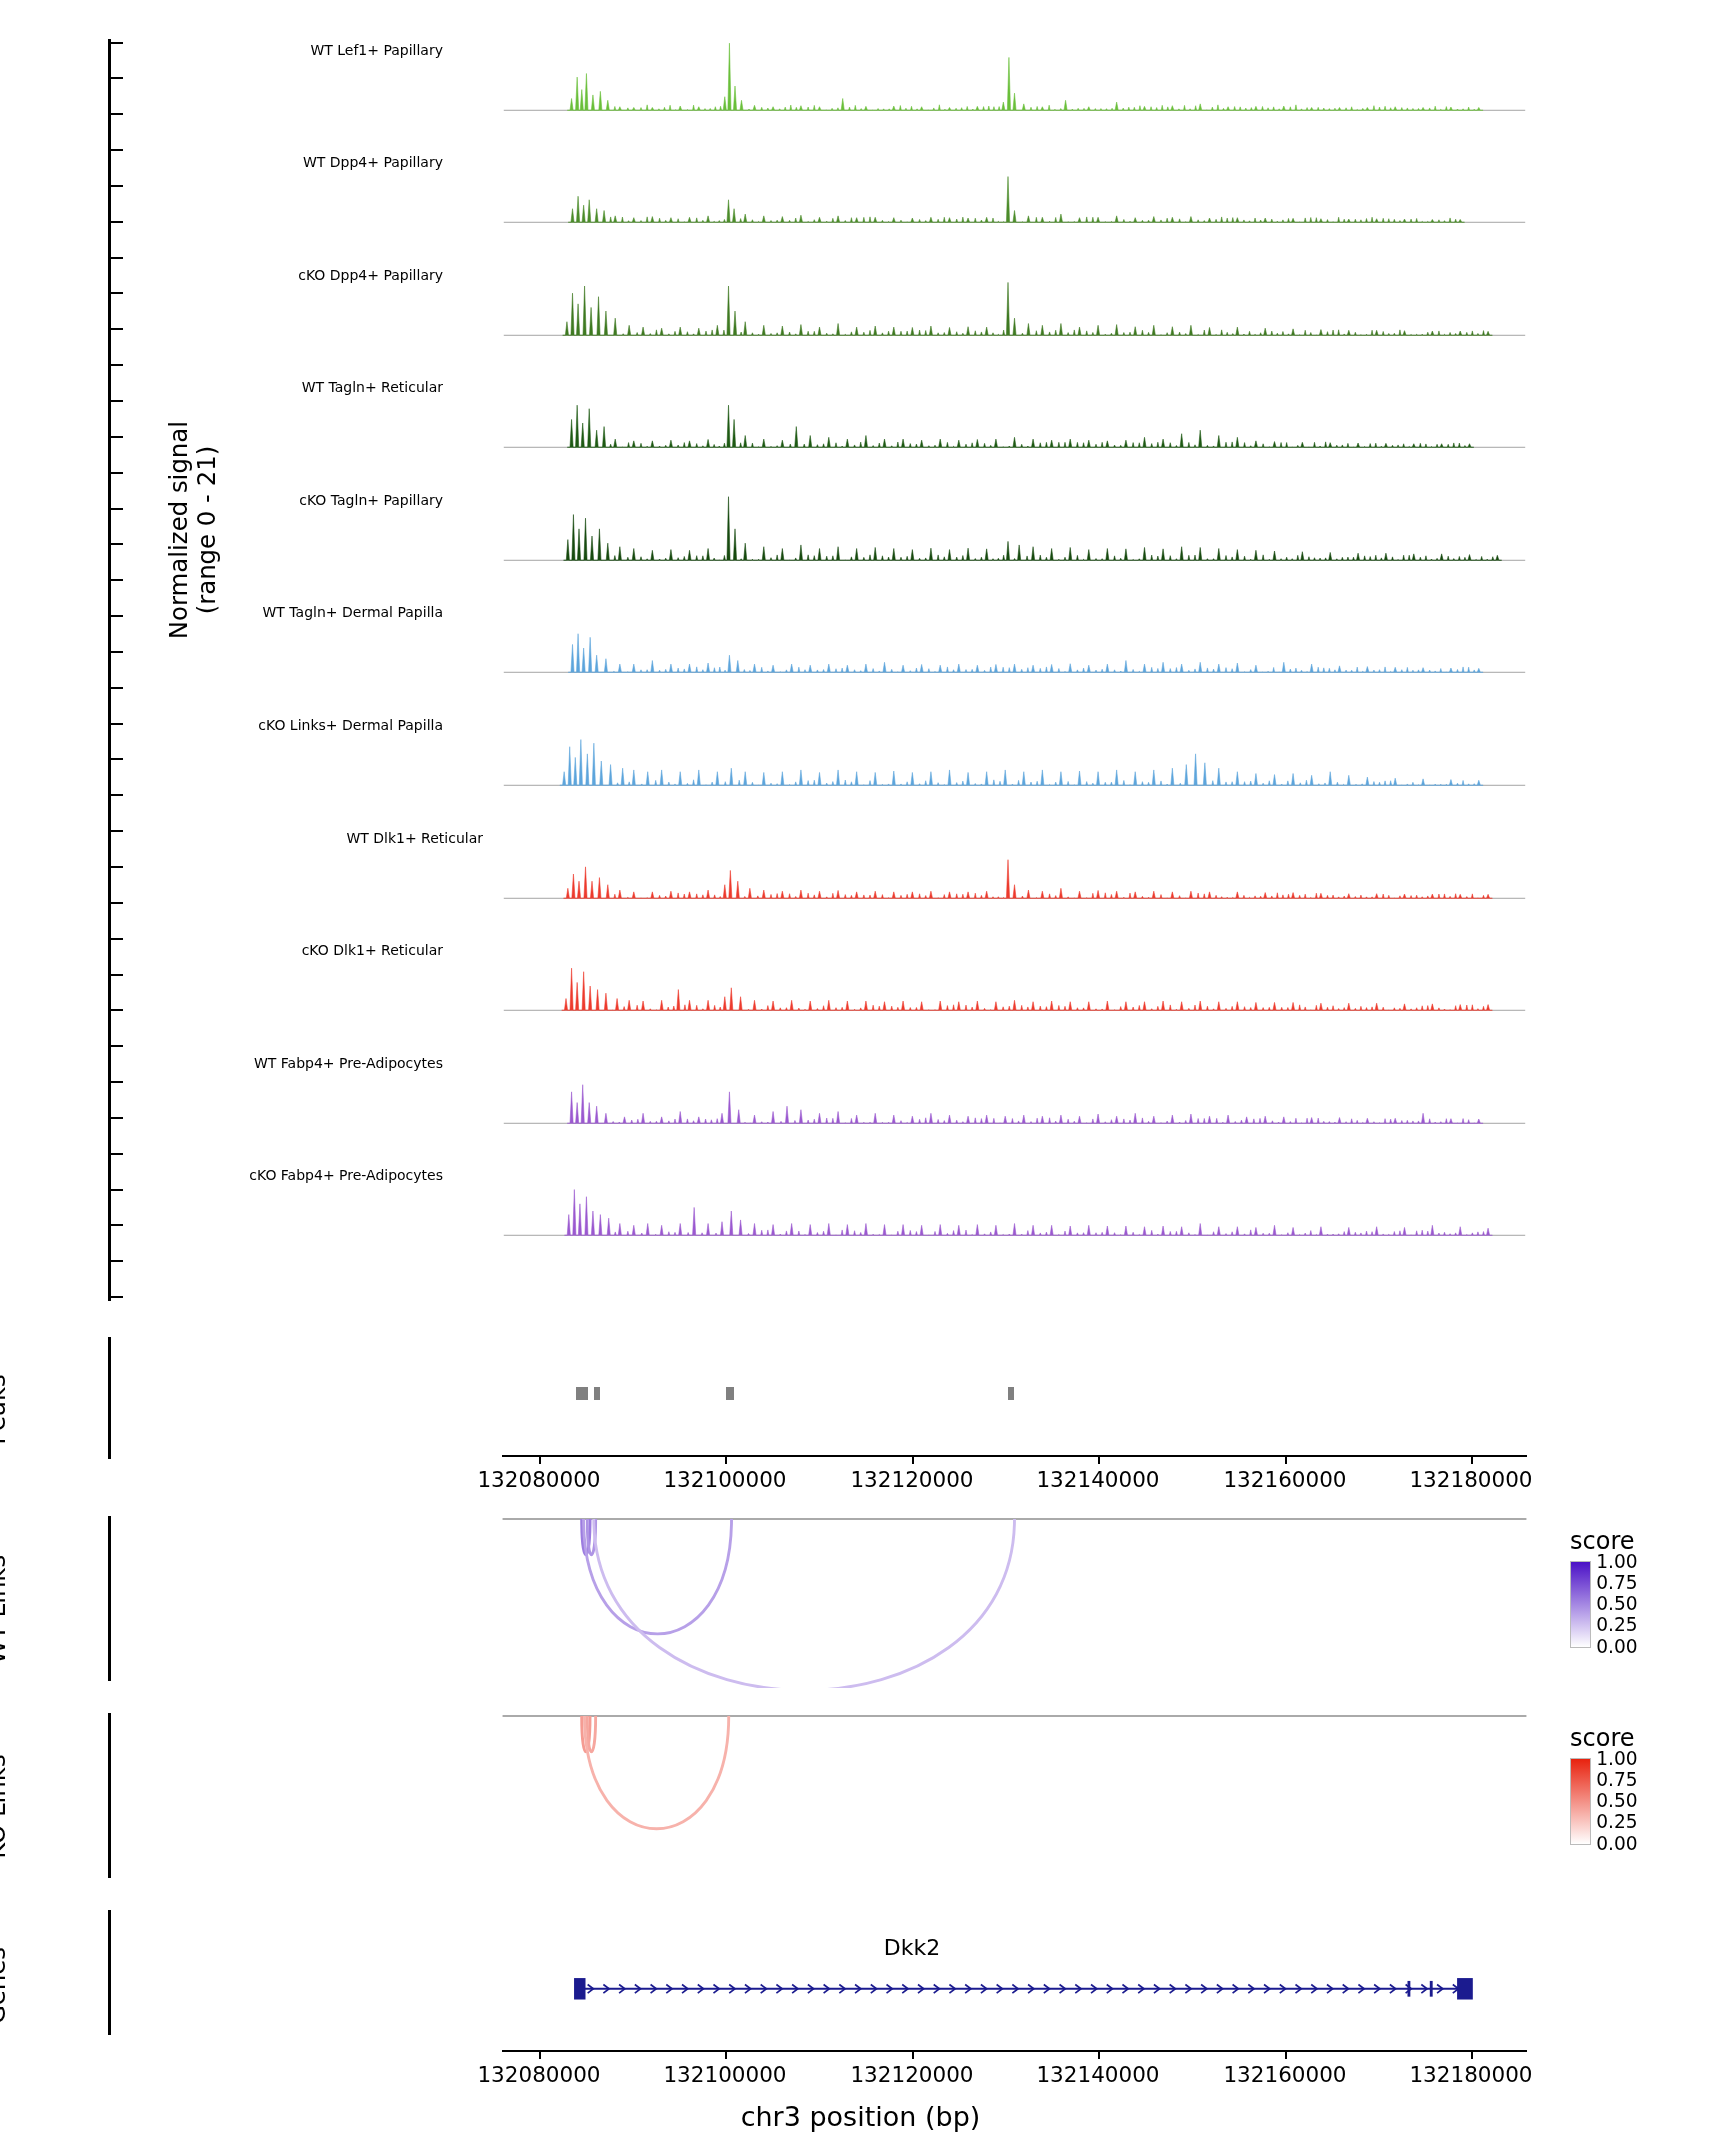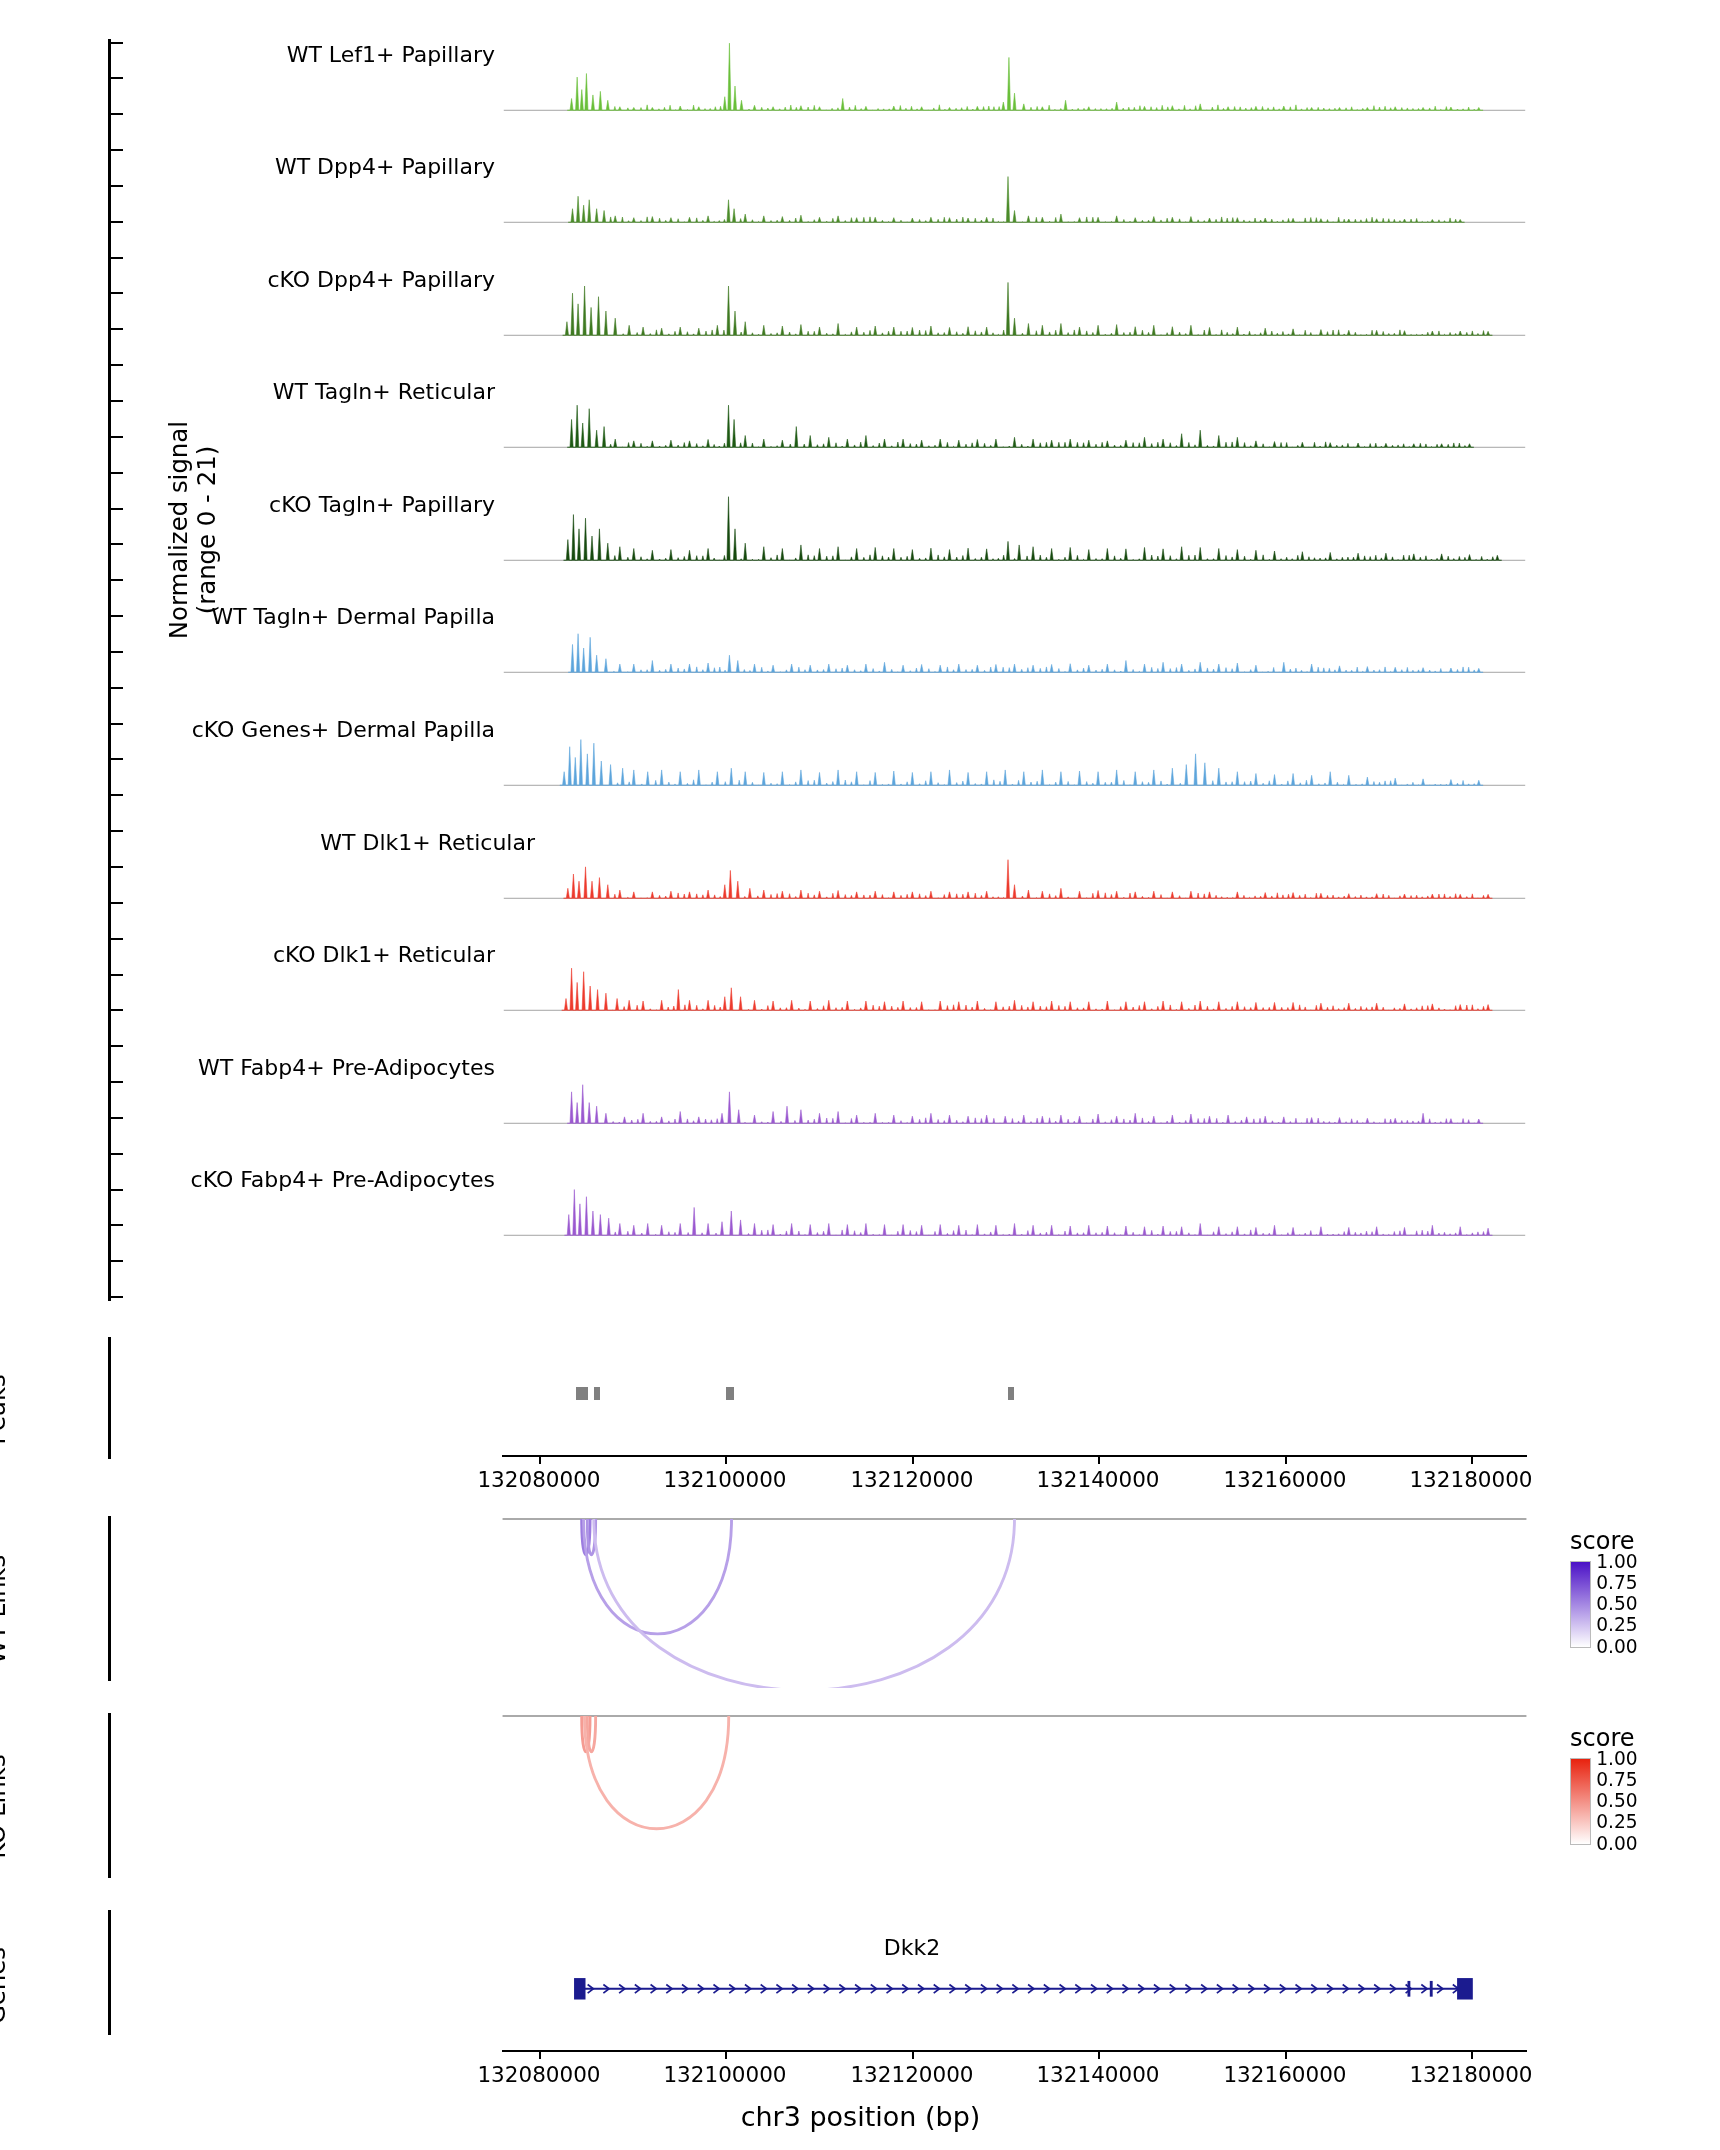--- a/index.html
+++ b/index.html
@@ -54,24 +54,24 @@
   }
 
   .track-row {
     position: absolute;
     left: 0;
     width: 1721px;
     height: 113px;
   }
   .track-label {
     position: absolute;
-    right: 1226px;
+    right: 1278px;
     width: 430px;
     text-align: right;
-    font-size: 22px;
+    font-size: 14px;
     white-space: nowrap;
   }
   .track-plot {
     position: absolute;
     left: 502px;
     width: 1025px;
     height: 75px;
   }
   .track-plot svg { display: block; }
 
@@ -281,21 +281,21 @@
         <div class="track-row" style="top: 591px;">
           <div class="track-label" style="top: 13px;">WT Tagln+ Dermal Papilla</div>
           <div class="track-plot" style="top: 7.2px;">
             <svg width="1025" height="75" viewBox="0 0 1430 105">
               <line x1="0" y1="104" x2="1430" y2="104" stroke="#808080" stroke-width="1"></line>
               <path d="M 90.2 104 L 94.0 104 L 96.2 65.0 L 98.4 104 L 101.8 104 L 104.0 50.0 L 106.2 104 L 109.6 104 L 111.8 70.0 L 114.0 104 L 118.7 104 L 120.9 55.0 L 123.1 104 L 127.8 104 L 130.0 80.0 L 132.2 104 L 140.8 104 L 143.0 85.0 L 145.2 104 L 152.8 104 L 154.2 102.7 L 155.6 104 L 160.3 104 L 162.5 92.5 L 164.7 104 L 172.3 104 L 173.7 103.2 L 175.1 104 L 179.8 104 L 182.0 92.5 L 184.2 104 L 190.7 104 L 192.1 100.5 L 193.5 104 L 199.3 104 L 200.7 100.3 L 202.1 104 L 205.8 104 L 208.0 87.5 L 210.2 104 L 216.7 104 L 218.1 101.0 L 219.5 104 L 225.3 104 L 226.7 99.9 L 228.1 104 L 231.8 104 L 234.0 92.5 L 236.2 104 L 242.7 104 L 244.1 98.1 L 245.5 104 L 251.3 104 L 252.7 99.3 L 254.1 104 L 257.8 104 L 260.0 92.5 L 262.2 104 L 268.7 104 L 270.1 96.4 L 271.5 104 L 277.3 104 L 278.7 100.3 L 280.1 104 L 283.8 104 L 286.0 91.0 L 288.2 104 L 293.5 104 L 294.9 97.6 L 296.3 104 L 301.0 104 L 302.4 96.6 L 303.8 104 L 308.4 104 L 309.8 101.0 L 311.2 104 L 313.7 104 L 315.9 80.0 L 318.1 104 L 325.4 104 L 327.6 87.5 L 329.8 104 L 335.4 104 L 336.8 100.1 L 338.2 104 L 343.2 104 L 344.6 101.4 L 346.0 104 L 348.8 104 L 351.0 92.5 L 353.2 104 L 359.7 104 L 361.1 97.0 L 362.5 104 L 368.3 104 L 369.7 102.1 L 371.1 104 L 374.8 104 L 377.0 94.0 L 379.2 104 L 385.7 104 L 387.1 103.2 L 388.5 104 L 394.3 104 L 395.7 100.6 L 397.1 104 L 400.8 104 L 403.0 92.5 L 405.2 104 L 411.7 104 L 413.1 96.8 L 414.5 104 L 420.3 104 L 421.7 100.3 L 423.1 104 L 426.8 104 L 429.0 94.0 L 431.2 104 L 437.7 104 L 439.1 100.7 L 440.5 104 L 446.3 104 L 447.7 100.1 L 449.1 104 L 452.8 104 L 455.0 92.5 L 457.2 104 L 463.7 104 L 465.1 99.0 L 466.5 104 L 472.3 104 L 473.7 98.0 L 475.1 104 L 478.8 104 L 481.0 94.0 L 483.2 104 L 489.7 104 L 491.1 100.4 L 492.5 104 L 498.3 104 L 499.7 101.7 L 501.1 104 L 504.8 104 L 507.0 92.5 L 509.2 104 L 515.7 104 L 517.1 98.8 L 518.5 104 L 524.3 104 L 525.7 102.1 L 527.1 104 L 530.8 104 L 533.0 90.0 L 535.2 104 L 541.7 104 L 543.1 99.8 L 544.5 104 L 550.3 104 L 551.7 103.3 L 553.1 104 L 556.8 104 L 559.0 94.0 L 561.2 104 L 567.7 104 L 569.1 101.7 L 570.5 104 L 576.3 104 L 577.7 98.0 L 579.1 104 L 582.8 104 L 585.0 93.0 L 587.2 104 L 593.7 104 L 595.1 98.9 L 596.5 104 L 602.3 104 L 603.7 102.8 L 605.1 104 L 608.8 104 L 611.0 94.0 L 613.2 104 L 619.7 104 L 621.1 96.5 L 622.5 104 L 628.3 104 L 629.7 100.4 L 631.1 104 L 634.8 104 L 637.0 92.5 L 639.2 104 L 645.7 104 L 647.1 100.1 L 648.5 104 L 654.3 104 L 655.7 99.9 L 657.1 104 L 660.8 104 L 663.0 94.0 L 665.2 104 L 671.7 104 L 673.1 101.3 L 674.5 104 L 680.3 104 L 681.7 96.6 L 683.1 104 L 686.8 104 L 689.0 93.0 L 691.2 104 L 697.7 104 L 699.1 96.9 L 700.5 104 L 706.3 104 L 707.7 97.5 L 709.1 104 L 712.8 104 L 715.0 92.5 L 717.2 104 L 723.7 104 L 725.1 99.8 L 726.5 104 L 732.3 104 L 733.7 97.5 L 735.1 104 L 738.8 104 L 741.0 94.0 L 743.2 104 L 749.7 104 L 751.1 98.5 L 752.5 104 L 758.3 104 L 759.7 96.5 L 761.1 104 L 764.8 104 L 767.0 93.0 L 769.2 104 L 775.7 104 L 777.1 98.7 L 778.5 104 L 784.3 104 L 785.7 102.8 L 787.1 104 L 790.8 104 L 793.0 92.0 L 795.2 104 L 801.7 104 L 803.1 100.6 L 804.5 104 L 810.3 104 L 811.7 98.0 L 813.1 104 L 816.8 104 L 819.0 94.0 L 821.2 104 L 827.7 104 L 829.1 100.9 L 830.5 104 L 836.3 104 L 837.7 99.6 L 839.1 104 L 842.8 104 L 845.0 92.5 L 847.2 104 L 853.7 104 L 855.1 100.5 L 856.5 104 L 862.3 104 L 863.7 102.2 L 865.1 104 L 868.8 104 L 871.0 87.5 L 873.2 104 L 879.7 104 L 881.1 100.0 L 882.5 104 L 888.3 104 L 889.7 102.7 L 891.1 104 L 894.8 104 L 897.0 92.5 L 899.2 104 L 905.7 104 L 907.1 97.1 L 908.5 104 L 914.3 104 L 915.7 98.6 L 917.1 104 L 920.8 104 L 923.0 90.0 L 925.2 104 L 931.7 104 L 933.1 98.8 L 934.5 104 L 940.3 104 L 941.7 97.3 L 943.1 104 L 946.8 104 L 949.0 92.5 L 951.2 104 L 957.7 104 L 959.1 101.2 L 960.5 104 L 966.3 104 L 967.7 99.3 L 969.1 104 L 972.8 104 L 975.0 90.0 L 977.2 104 L 983.7 104 L 985.1 97.9 L 986.5 104 L 992.3 104 L 993.7 99.5 L 995.1 104 L 998.8 104 L 1001.0 92.5 L 1003.2 104 L 1009.7 104 L 1011.1 97.4 L 1012.5 104 L 1018.3 104 L 1019.7 98.9 L 1021.1 104 L 1024.8 104 L 1027.0 91.0 L 1029.2 104 L 1035.7 104 L 1037.1 103.2 L 1038.5 104 L 1044.3 104 L 1045.7 100.2 L 1047.1 104 L 1050.8 104 L 1053.0 94.0 L 1055.2 104 L 1060.8 104 L 1062.2 103.6 L 1063.6 104 L 1068.6 104 L 1070.0 102.5 L 1071.4 104 L 1076.4 104 L 1077.8 97.2 L 1079.2 104 L 1084.2 104 L 1085.6 103.6 L 1087.0 104 L 1089.8 104 L 1092.0 90.0 L 1094.2 104 L 1099.8 104 L 1101.2 99.4 L 1102.6 104 L 1107.6 104 L 1109.0 98.1 L 1110.4 104 L 1115.4 104 L 1116.8 101.1 L 1118.2 104 L 1123.2 104 L 1124.6 103.0 L 1126.0 104 L 1128.8 104 L 1131.0 92.5 L 1133.2 104 L 1138.8 104 L 1140.2 96.8 L 1141.6 104 L 1146.6 104 L 1148.0 97.8 L 1149.4 104 L 1154.4 104 L 1155.8 98.4 L 1157.2 104 L 1162.2 104 L 1163.6 100.5 L 1165.0 104 L 1167.8 104 L 1170.0 95.0 L 1172.2 104 L 1177.8 104 L 1179.2 100.9 L 1180.6 104 L 1185.6 104 L 1187.0 101.0 L 1188.4 104 L 1193.4 104 L 1194.8 96.7 L 1196.2 104 L 1201.2 104 L 1202.6 102.7 L 1204.0 104 L 1206.8 104 L 1209.0 96.0 L 1211.2 104 L 1216.8 104 L 1218.2 100.9 L 1219.6 104 L 1224.6 104 L 1226.0 100.3 L 1227.4 104 L 1232.4 104 L 1233.8 96.5 L 1235.2 104 L 1240.2 104 L 1241.6 102.8 L 1243.0 104 L 1245.8 104 L 1248.0 97.0 L 1250.2 104 L 1255.8 104 L 1257.2 100.3 L 1258.6 104 L 1263.6 104 L 1265.0 97.1 L 1266.4 104 L 1271.4 104 L 1272.8 101.0 L 1274.2 104 L 1279.2 104 L 1280.6 100.6 L 1282.0 104 L 1284.8 104 L 1287.0 97.5 L 1289.2 104 L 1294.8 104 L 1296.2 100.8 L 1297.6 104 L 1302.6 104 L 1304.0 102.1 L 1305.4 104 L 1310.4 104 L 1311.8 98.7 L 1313.2 104 L 1318.2 104 L 1319.6 103.7 L 1321.0 104 L 1323.8 104 L 1326.0 98.0 L 1328.2 104 L 1333.8 104 L 1335.2 100.0 L 1336.6 104 L 1341.6 104 L 1343.0 96.5 L 1344.4 104 L 1349.4 104 L 1350.8 96.8 L 1352.2 104 L 1357.2 104 L 1358.6 100.7 L 1360.0 104 L 1362.8 104 L 1365.0 98.5 L 1367.2 104 L 1371.0 104 Z" fill="#5DA5DC" stroke="#5DA5DC" stroke-width="0.8"></path>
             </svg>
           </div>
         </div>
         <div class="track-row" style="top: 704px;">
-          <div class="track-label" style="top: 13px;">cKO Genes+ Dermal Papilla</div>
+          <div class="track-label" style="top: 13px;">cKO Links+ Dermal Papilla</div>
           <div class="track-plot" style="top: 7.2px;">
             <svg width="1025" height="75" viewBox="0 0 1430 105">
               <line x1="0" y1="104" x2="1430" y2="104" stroke="#808080" stroke-width="1"></line>
               <path d="M 78.5 104 L 82.3 104 L 84.5 85.0 L 86.7 104 L 90.1 104 L 92.3 50.0 L 94.5 104 L 97.9 104 L 100.1 65.0 L 102.3 104 L 105.7 104 L 107.9 40.0 L 110.1 104 L 114.8 104 L 117.0 60.0 L 119.2 104 L 123.9 104 L 126.1 45.0 L 128.3 104 L 134.3 104 L 136.5 70.0 L 138.7 104 L 147.3 104 L 149.5 75.0 L 151.7 104 L 157.9 104 L 159.3 100.5 L 160.8 104 L 164.2 104 L 166.4 80.0 L 168.6 104 L 174.2 104 L 175.6 99.2 L 177.0 104 L 179.8 104 L 182.0 82.5 L 184.2 104 L 191.8 104 L 193.2 102.1 L 194.6 104 L 199.3 104 L 201.5 85.0 L 203.7 104 L 211.3 104 L 212.7 97.1 L 214.1 104 L 218.8 104 L 221.0 82.5 L 223.2 104 L 229.7 104 L 231.1 99.5 L 232.5 104 L 238.3 104 L 239.7 102.1 L 241.1 104 L 244.8 104 L 247.0 85.0 L 249.2 104 L 255.7 104 L 257.1 101.3 L 258.5 104 L 264.3 104 L 265.7 96.3 L 267.1 104 L 270.8 104 L 273.0 82.5 L 275.2 104 L 281.7 104 L 283.1 103.4 L 284.5 104 L 290.3 104 L 291.7 99.5 L 293.1 104 L 296.8 104 L 299.0 85.0 L 301.2 104 L 308.8 104 L 310.1 98.9 L 311.6 104 L 316.3 104 L 318.5 80.0 L 320.7 104 L 328.3 104 L 329.6 96.8 L 331.1 104 L 335.8 104 L 338.0 85.0 L 340.2 104 L 346.7 104 L 348.1 99.8 L 349.5 104 L 355.3 104 L 356.7 103.7 L 358.1 104 L 361.8 104 L 364.0 86.0 L 366.2 104 L 372.7 104 L 374.1 101.0 L 375.5 104 L 381.3 104 L 382.7 101.7 L 384.1 104 L 387.8 104 L 390.0 85.0 L 392.2 104 L 398.7 104 L 400.1 102.9 L 401.5 104 L 407.3 104 L 408.7 99.2 L 410.1 104 L 413.8 104 L 416.0 82.5 L 418.2 104 L 424.7 104 L 426.1 97.4 L 427.5 104 L 433.3 104 L 434.7 96.8 L 436.1 104 L 439.8 104 L 442.0 86.0 L 444.2 104 L 450.7 104 L 452.1 100.8 L 453.5 104 L 459.3 104 L 460.7 98.8 L 462.1 104 L 465.8 104 L 468.0 82.5 L 470.2 104 L 476.7 104 L 478.1 96.6 L 479.5 104 L 485.3 104 L 486.7 99.1 L 488.1 104 L 491.8 104 L 494.0 85.0 L 496.2 104 L 502.7 104 L 504.1 103.3 L 505.5 104 L 511.3 104 L 512.7 97.4 L 514.1 104 L 517.8 104 L 520.0 86.0 L 522.2 104 L 528.7 104 L 530.1 102.6 L 531.5 104 L 537.3 104 L 538.7 102.1 L 540.1 104 L 543.8 104 L 546.0 84.0 L 548.2 104 L 554.7 104 L 556.1 102.1 L 557.5 104 L 563.3 104 L 564.7 99.1 L 566.1 104 L 569.8 104 L 572.0 86.0 L 574.2 104 L 580.7 104 L 582.1 101.8 L 583.5 104 L 589.3 104 L 590.7 97.6 L 592.1 104 L 595.8 104 L 598.0 85.0 L 600.2 104 L 606.7 104 L 608.1 100.3 L 609.5 104 L 615.3 104 L 616.7 103.0 L 618.1 104 L 621.8 104 L 624.0 82.5 L 626.2 104 L 632.7 104 L 634.1 100.2 L 635.5 104 L 641.3 104 L 642.7 98.1 L 644.1 104 L 647.8 104 L 650.0 86.0 L 652.2 104 L 658.7 104 L 660.1 101.5 L 661.5 104 L 667.3 104 L 668.7 102.1 L 670.1 104 L 673.8 104 L 676.0 85.0 L 678.2 104 L 684.7 104 L 686.1 96.4 L 687.5 104 L 693.3 104 L 694.7 98.4 L 696.1 104 L 699.8 104 L 702.0 82.5 L 704.2 104 L 710.7 104 L 712.1 102.3 L 713.5 104 L 719.3 104 L 720.7 97.1 L 722.1 104 L 725.8 104 L 728.0 85.0 L 730.2 104 L 736.7 104 L 738.1 99.4 L 739.5 104 L 745.3 104 L 746.7 98.3 L 748.1 104 L 751.8 104 L 754.0 82.5 L 756.2 104 L 762.7 104 L 764.1 102.8 L 765.5 104 L 771.3 104 L 772.7 99.5 L 774.1 104 L 777.8 104 L 780.0 85.0 L 782.2 104 L 788.7 104 L 790.1 98.6 L 791.5 104 L 797.3 104 L 798.7 103.2 L 800.1 104 L 803.8 104 L 806.0 84.0 L 808.2 104 L 814.7 104 L 816.1 98.8 L 817.5 104 L 823.3 104 L 824.7 101.0 L 826.1 104 L 829.8 104 L 832.0 85.0 L 834.2 104 L 840.7 104 L 842.1 99.7 L 843.5 104 L 849.3 104 L 850.7 99.5 L 852.1 104 L 855.8 104 L 858.0 82.5 L 860.2 104 L 866.7 104 L 868.1 97.2 L 869.5 104 L 875.3 104 L 876.7 103.4 L 878.1 104 L 881.8 104 L 884.0 85.0 L 886.2 104 L 892.7 104 L 894.1 98.9 L 895.5 104 L 901.3 104 L 902.7 99.8 L 904.1 104 L 907.8 104 L 910.0 82.5 L 912.2 104 L 918.7 104 L 920.1 97.9 L 921.5 104 L 927.3 104 L 928.7 102.2 L 930.1 104 L 933.8 104 L 936.0 80.0 L 938.2 104 L 945.8 104 L 947.1 101.0 L 948.5 104 L 953.3 104 L 955.5 75.0 L 957.7 104 L 966.3 104 L 968.5 60.0 L 970.7 104 L 979.3 104 L 981.5 72.5 L 983.7 104 L 991.3 104 L 992.6 97.5 L 994.0 104 L 998.8 104 L 1001.0 80.0 L 1003.2 104 L 1009.7 104 L 1011.1 99.3 L 1012.5 104 L 1018.3 104 L 1019.7 99.0 L 1021.1 104 L 1024.8 104 L 1027.0 85.0 L 1029.2 104 L 1035.7 104 L 1037.1 98.9 L 1038.5 104 L 1044.3 104 L 1045.7 98.1 L 1047.1 104 L 1050.8 104 L 1053.0 87.5 L 1055.2 104 L 1061.7 104 L 1063.1 101.0 L 1064.5 104 L 1070.3 104 L 1071.7 97.7 L 1073.1 104 L 1076.8 104 L 1079.0 89.0 L 1081.2 104 L 1087.7 104 L 1089.1 102.2 L 1090.5 104 L 1096.3 104 L 1097.7 97.8 L 1099.1 104 L 1102.8 104 L 1105.0 87.5 L 1107.2 104 L 1113.7 104 L 1115.1 100.5 L 1116.5 104 L 1122.3 104 L 1123.7 96.8 L 1125.1 104 L 1128.8 104 L 1131.0 90.0 L 1133.2 104 L 1139.7 104 L 1141.1 101.8 L 1142.5 104 L 1148.3 104 L 1149.7 100.7 L 1151.1 104 L 1154.8 104 L 1157.0 85.0 L 1159.2 104 L 1165.7 104 L 1167.1 99.6 L 1168.5 104 L 1174.3 104 L 1175.7 102.7 L 1177.1 104 L 1180.8 104 L 1183.0 90.0 L 1185.2 104 L 1191.7 104 L 1193.1 102.7 L 1194.5 104 L 1200.3 104 L 1201.7 102.0 L 1203.1 104 L 1206.8 104 L 1209.0 92.5 L 1211.2 104 L 1216.8 104 L 1218.2 98.8 L 1219.6 104 L 1224.6 104 L 1226.0 99.7 L 1227.4 104 L 1232.4 104 L 1233.8 97.8 L 1235.2 104 L 1240.2 104 L 1241.6 97.6 L 1243.0 104 L 1245.8 104 L 1248.0 94.0 L 1250.2 104 L 1255.8 104 L 1257.2 103.6 L 1258.6 104 L 1263.6 104 L 1265.0 102.1 L 1266.4 104 L 1271.4 104 L 1272.8 99.8 L 1274.2 104 L 1279.2 104 L 1280.6 103.1 L 1282.0 104 L 1284.8 104 L 1287.0 95.0 L 1289.2 104 L 1294.8 104 L 1296.2 103.6 L 1297.6 104 L 1302.6 104 L 1304.0 102.3 L 1305.4 104 L 1310.4 104 L 1311.8 102.6 L 1313.2 104 L 1318.2 104 L 1319.6 102.6 L 1321.0 104 L 1323.8 104 L 1326.0 96.0 L 1328.2 104 L 1333.8 104 L 1335.2 101.0 L 1336.6 104 L 1341.6 104 L 1343.0 97.2 L 1344.4 104 L 1349.4 104 L 1350.8 102.0 L 1352.2 104 L 1357.2 104 L 1358.6 101.7 L 1360.0 104 L 1362.8 104 L 1365.0 97.0 L 1367.2 104 L 1371.0 104 Z" fill="#5DA5DC" stroke="#5DA5DC" stroke-width="0.8"></path>
             </svg>
           </div>
         </div>
         <div class="track-row" style="top: 817px; padding-left: 40px;">
           <div class="track-label" style="top: 13px;">WT Dlk1+ Reticular</div>
           <div class="track-plot" style="top: 7.2px;">

